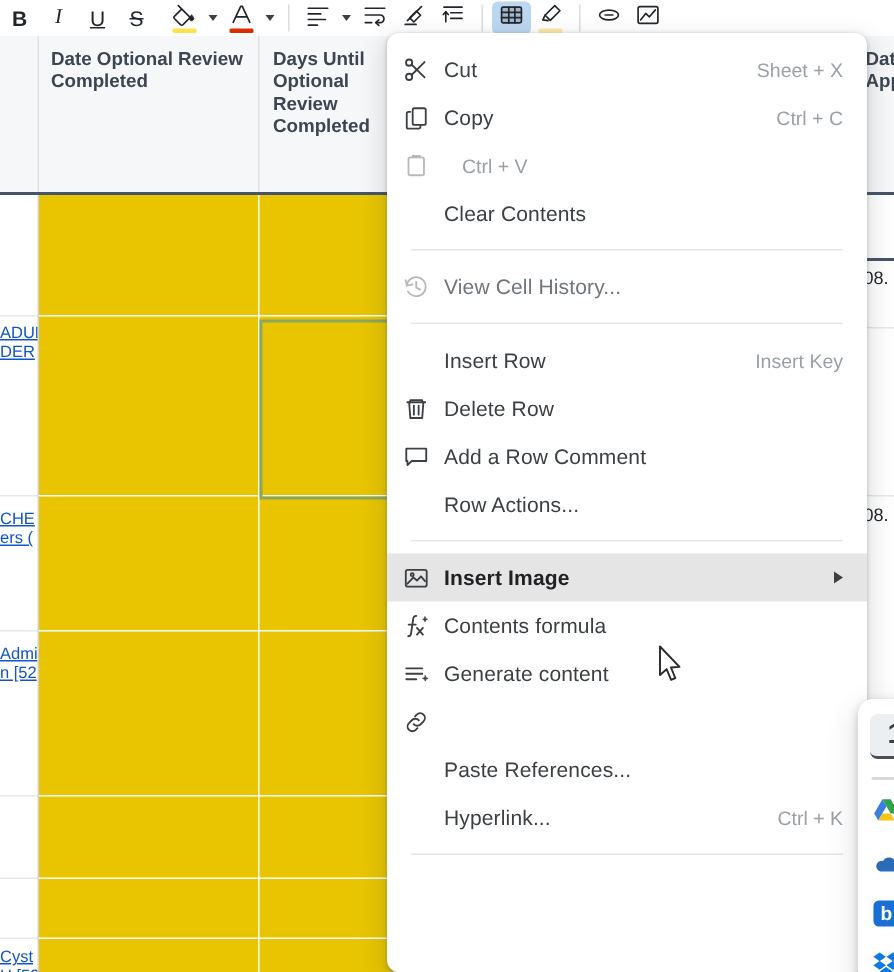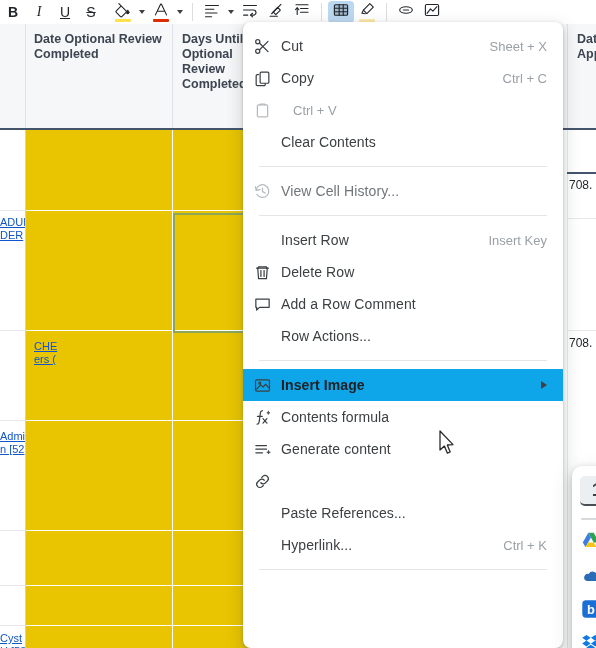--- a/index.html
+++ b/index.html
@@ -78,32 +78,32 @@
     white-space:nowrap; overflow:hidden;
   }
 
   .selbox {
     position:absolute; border:2px solid #8aa75b; background:transparent;
     box-sizing:border-box;
   }
 
   
   .ctxmenu {
-    position:absolute; left:243px; top:22px; width:320px; height:626px;
+    position:absolute; left:258px; top:22px; width:320px; height:626px;
     background:#ffffff;
     border-radius: 8px;
     box-shadow: 0 1px 3px rgba(60,64,67,.30), 0 6px 14px 4px rgba(60,64,67,.15);
     overflow:hidden;
     padding-top: 8px;
   }
   .mi {
     position:relative; height:32px; display:flex; align-items:center;
     padding: 0 16px 0 0; cursor:default;
   }
-  .mi.hl { background:#0ea5e9; }
+  .mi.hl { background:#e5e5e5; }
   .mi-icon {
     width: 38px; min-width:38px; height:32px;
     display:flex; align-items:center; justify-content:center;
     color:#3c4043;
   }
   .mi-icon.empty { }
   .mi-label { flex:1; font-size:14px; color:#3c4043; letter-spacing:.1px; }
   .mi.hl .mi-label { font-weight:700; color:#202124; }
   .mi-shortcut { font-size:13px; color:#9aa0a6; margin-left:12px; white-space:nowrap; }
   .mi-arrow { margin-left:10px; width:0;height:0;
@@ -273,21 +273,21 @@
       <div class="sheet-line-h" style="left:0px; top:200px; width:25px;"></div>
       <div class="sheet-line-h" style="left:0px; top:290px; width:25px;"></div>
       <div class="sheet-line-h" style="left:0px; top:400px; width:25px;"></div>
       <div class="sheet-line-h" style="left:0px; top:455px; width:25px;"></div>
       <div class="sheet-line-h" style="left:0px; top:495px; width:25px;"></div>
 
       <div class="rowstub" id="stub0" style="top:86px;">
           <div>ADUL</div>
           <div>DER</div>
         </div>
-      <div class="rowstub" id="stub1" style="top:210px;margin-left:34px;">
+      <div class="rowstub" id="stub1" style="top:210px;">
           <div>CHE</div>
           <div>ers (</div>
         </div>
       <div class="rowstub" id="stub2" style="top:300px;">
           <div>Admi</div>
           <div>n [52</div>
         </div>
       <div class="rowstub" id="stub3" style="top:502px;">
           <div>Cyst</div>
           <div>H [53</div>

